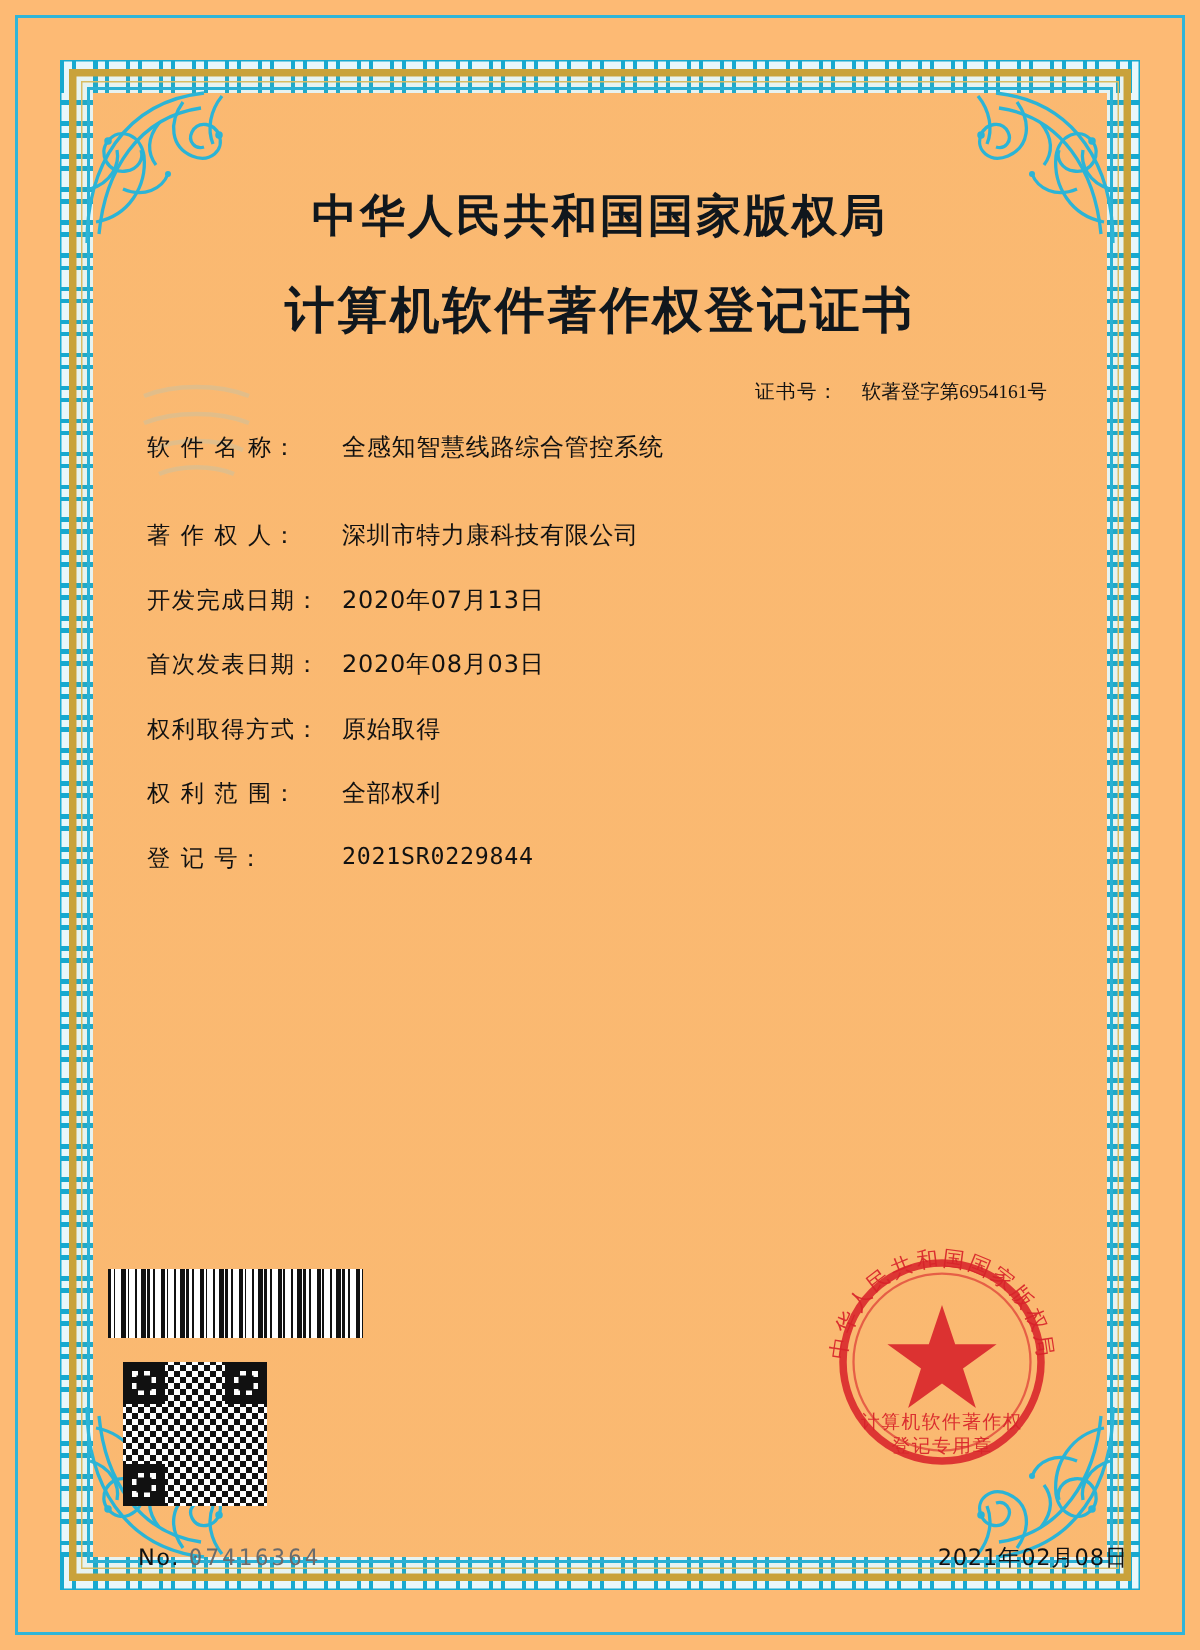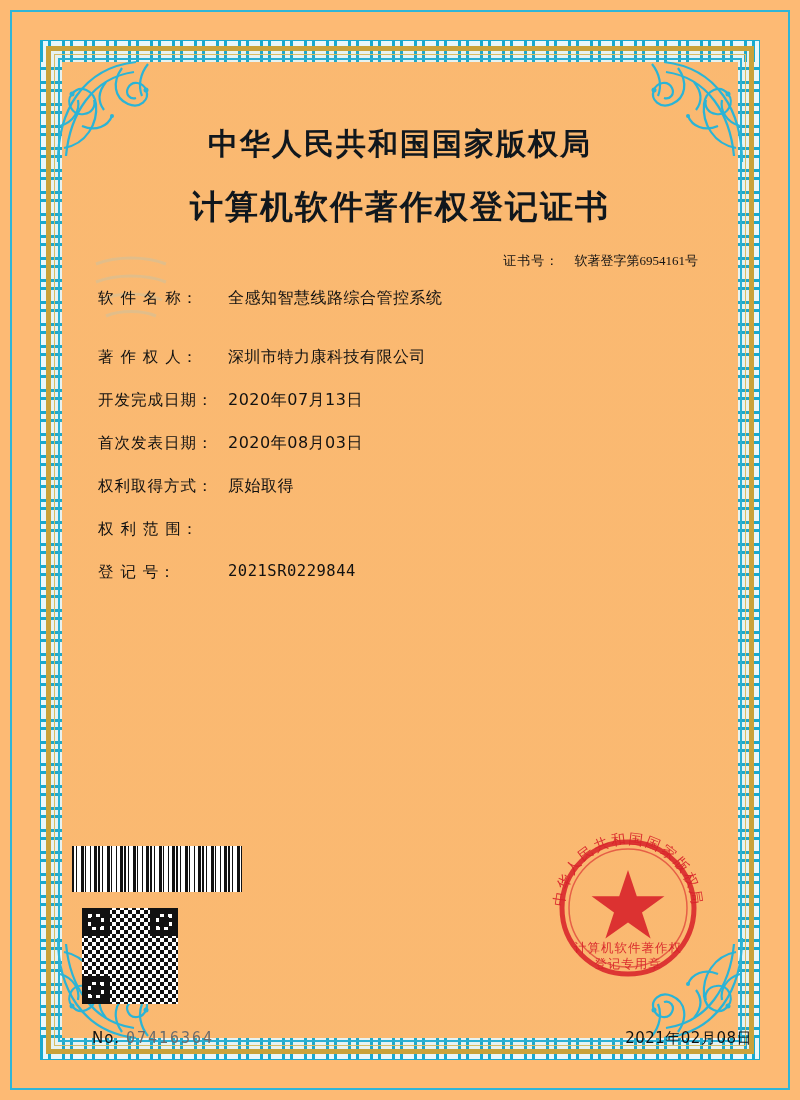--- a/index.html
+++ b/index.html
@@ -410,20 +410,21 @@
         <div class="field-value">2020年08月03日</div>
       </div>
 
       <div class="field-row">
         <div class="field-label">权利取得方式：</div>
         <div class="field-value">原始取得</div>
       </div>
 
       <div class="field-row">
         <div class="field-label">权 利 范 围：</div>
+        <div class="field-value">全部权利</div>
       </div>
 
       <div class="field-row">
         <div class="field-label">登 记 号：</div>
         <div class="field-value mono">2021SR0229844</div>
       </div>
 
     </div>
 
 

